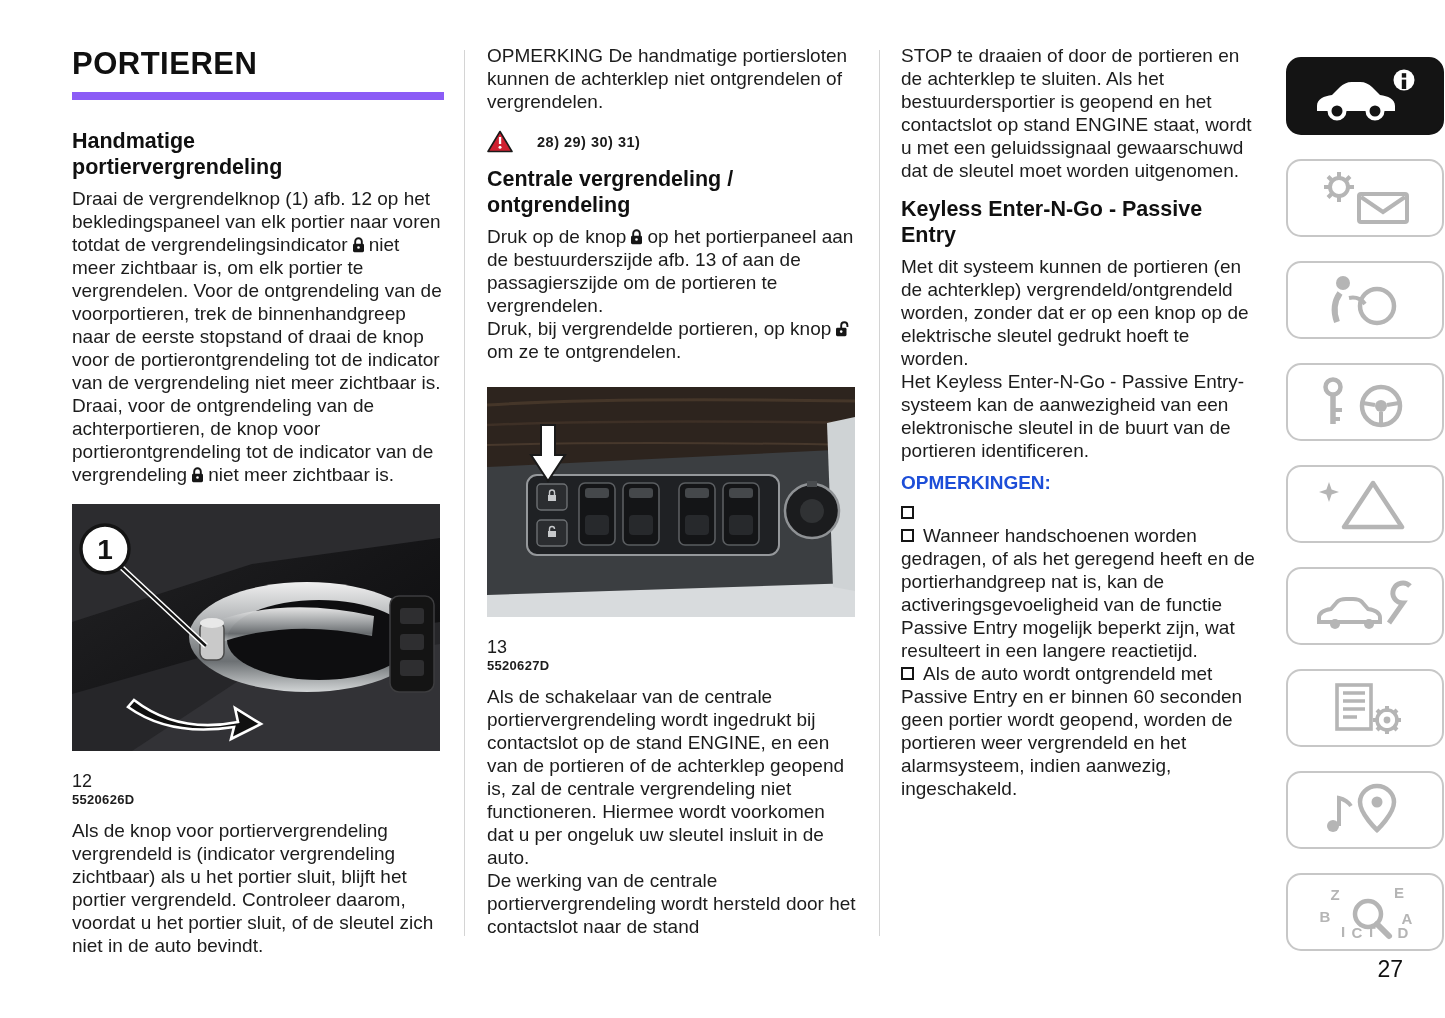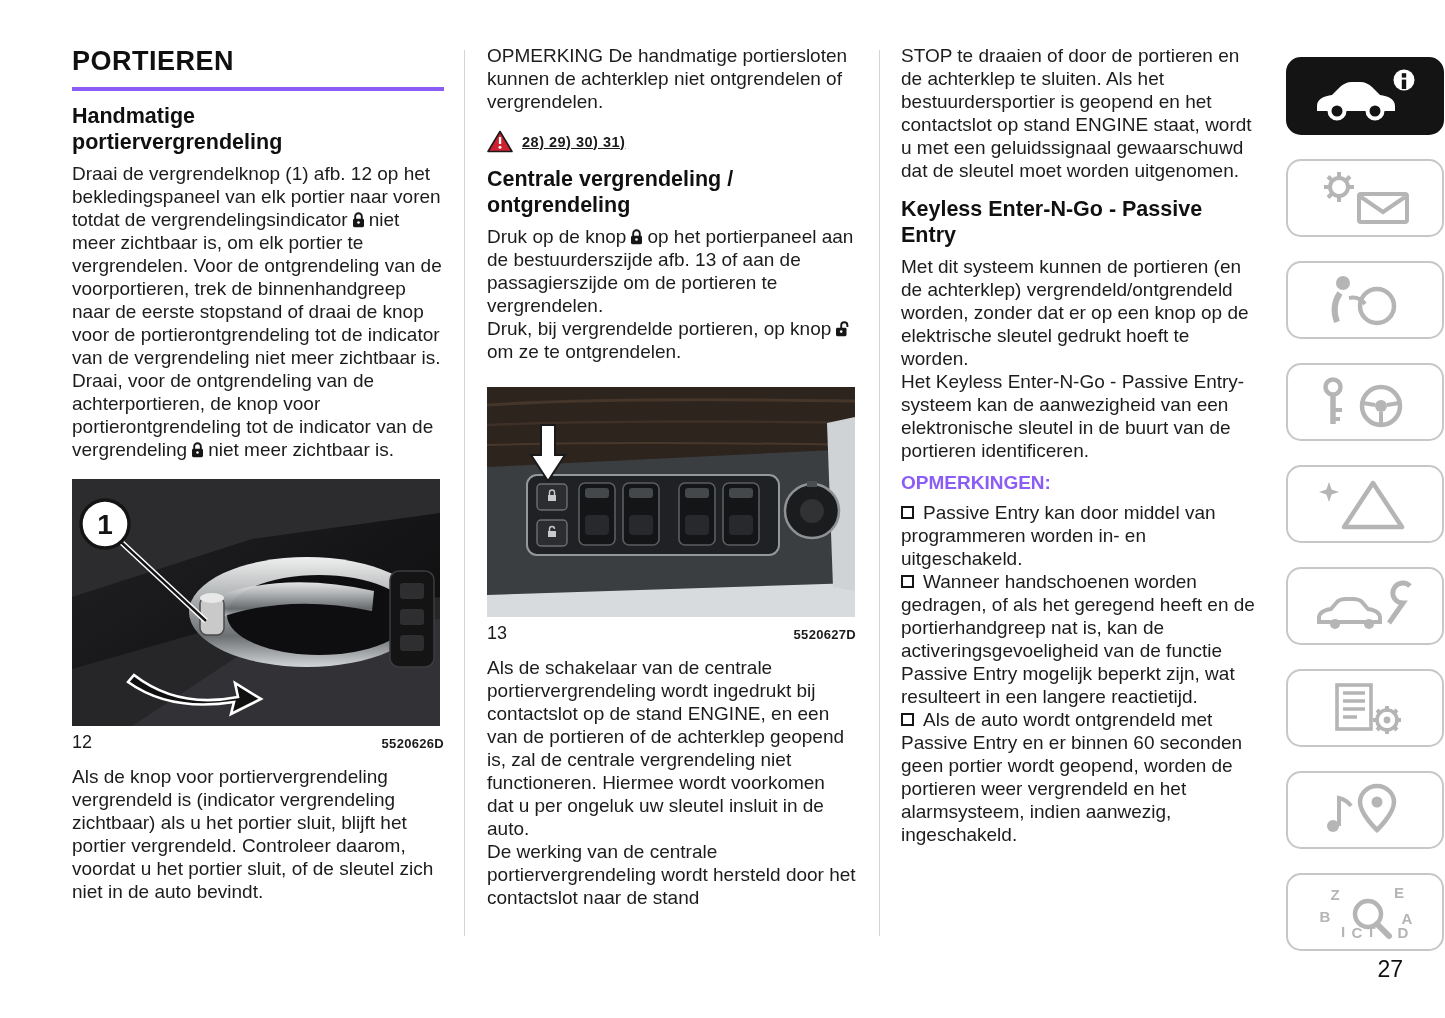--- a/index.html
+++ b/index.html
@@ -6,42 +6,42 @@
   .page {
     position:relative; width:1445px; height:1018px; background:#ffffff;
     font-family:"Liberation Sans", sans-serif; color:#1c1c1c; overflow:hidden;
   }
   .col { position:absolute; top:44px; }
   .col1 { left:72px;  width:372px; }
   .col2 { left:487px; width:369px; }
   .col3 { left:901px; width:361px; }
 
   .page-title {
-    margin:0 0 12px 0; padding:2px 0 10px 0;
-    font-size:27px; font-weight:700; letter-spacing:.5px; color:#101010;
-    border-bottom:4px solid #8b5cf6;
+    margin:0 0 28px 0; padding:2px 0 10px 0;
+    font-size:31px; font-weight:700; letter-spacing:.5px; color:#101010;
+    border-bottom:8px solid #8b5cf6;
   }
   .h2 { font-size:21.5px; line-height:26px; font-weight:700; color:#101010; margin:0 0 7px 0; }
   .h2-left { margin-top:12px; max-width:280px; }
   .h2-keyless { margin-top:14px; max-width:330px; }
 
   p.body { font-size:19px; line-height:23px; margin:0; }
-  .notes-h { font-size:19px; font-weight:700; margin:10px 0 7px 0; color:#8b5cf6; }
+  .notes-h { font-size:19px; font-weight:700; margin:10px 0 7px 0; color:#1d4ed8; }
 
   .ilock { display:inline-block; vertical-align:-2px; margin:0 4px; }
 
   .fig { margin:18px 0 12px 0; }
   .fig2 { margin:24px 0 12px 0; }
   .photo12 { display:block; width:368px; height:247px; }
   .photo13 { display:block; width:368px; height:230px; }
-  .caption { display:flex; justify-content:space-between; align-items:baseline; margin-top:6px; }
+  .caption { display:flex; justify-content:space-between; align-items:baseline; margin-top:20px;flex-direction:column; }
   .fig-num { font-size:18px; }
   .fig-code { font-size:13px; font-weight:700; letter-spacing:.3px; }
 
-  .warnrow { display:flex; align-items:center; gap:9px; margin:17px 0 13px 0;text-decoration:underline; }
+  .warnrow { display:flex; align-items:center; gap:24px; margin:17px 0 13px 0; }
   .refs { font-size:14.5px; font-weight:700; letter-spacing:.5px; }
 
   .bullet { margin:0; }
   .sq { display:inline-block; width:9px; height:9px; border:2px solid #151515; margin-right:9px; }
 
   .vdivider { position:absolute; top:50px; width:1px; height:886px; background:#d4d4d4; }
   .d1 { left:464px; } .d2 { left:879px; }
 
   .sidebar { position:absolute; top:57px; right:1px; width:158px; display:flex; flex-direction:column; gap:24px; }
   .tab {
@@ -193,21 +193,21 @@
   </div>
 
   <div class="vdivider d2"></div>
 
   <div class="col col3">
     <p class="body">STOP te draaien of door de portieren en de achterklep te sluiten. Als het bestuurdersportier is geopend en het contactslot op stand ENGINE staat, wordt u met een geluidssignaal gewaarschuwd dat de sleutel moet worden uitgenomen.</p>
     <h2 class="h2 h2-keyless">Keyless Enter-N-Go - Passive Entry</h2>
     <p class="body">Met dit systeem kunnen de portieren (en de achterklep) vergrendeld/ontgrendeld worden, zonder dat er op een knop op de elektrische sleutel gedrukt hoeft te worden.</p>
     <p class="body">Het Keyless Enter-N-Go - Passive Entry-systeem kan de aanwezigheid van een elektronische sleutel in de buurt van de portieren identificeren.</p>
     <h3 class="notes-h">OPMERKINGEN:</h3>
-    <p class="body bullet"><span class="sq"></span><span>Passive Entry kan door middel van programmeren worden in- en uitgeschakeld.</span></p>
+    <p class="body bullet"><span class="sq"></span></p>
     <p class="body bullet"><span class="sq"></span><span>Wanneer handschoenen worden gedragen, of als het geregend heeft en de portierhandgreep nat is, kan de activeringsgevoeligheid van de functie Passive Entry mogelijk beperkt zijn, wat resulteert in een langere reactietijd.</span></p>
     <p class="body bullet"><span class="sq"></span><span>Als de auto wordt ontgrendeld met Passive Entry en er binnen 60 seconden geen portier wordt geopend, worden de portieren weer vergrendeld en het alarmsysteem, indien aanwezig, ingeschakeld.</span></p>
   </div>
 
   <aside class="sidebar">
 
     <div class="tab active">
       <svg width="104" height="56" viewBox="0 0 104 56">
         <path d="M4 38 c0-7 7-10 15-11 l8-8 c3-3 7-5 12-5 h8 c5 0 9 2 12 5 l8 8 c8 1 15 4 15 11 v5 H4 Z" fill="#ffffff"></path>
         <circle cx="24" cy="43" r="7.5" fill="#141414" stroke="#ffffff" stroke-width="4"></circle>

